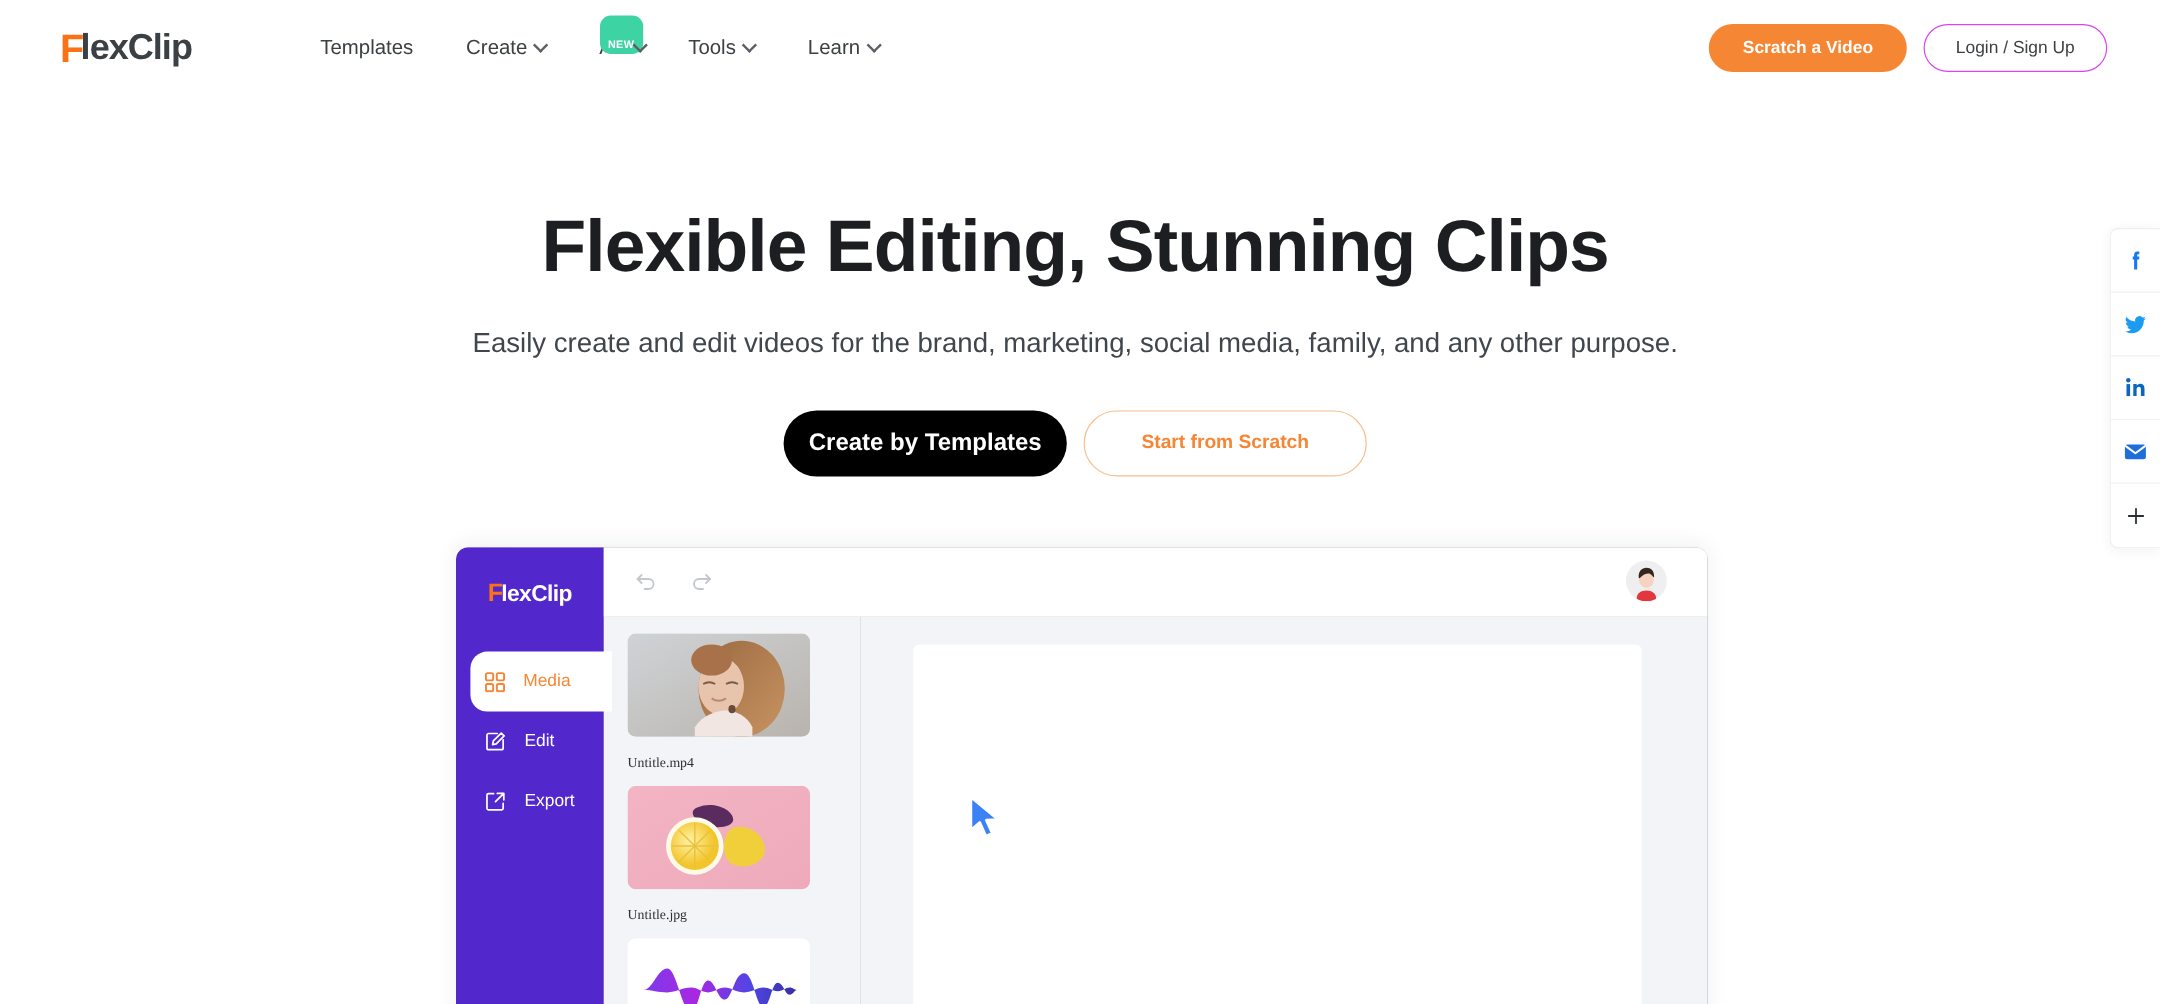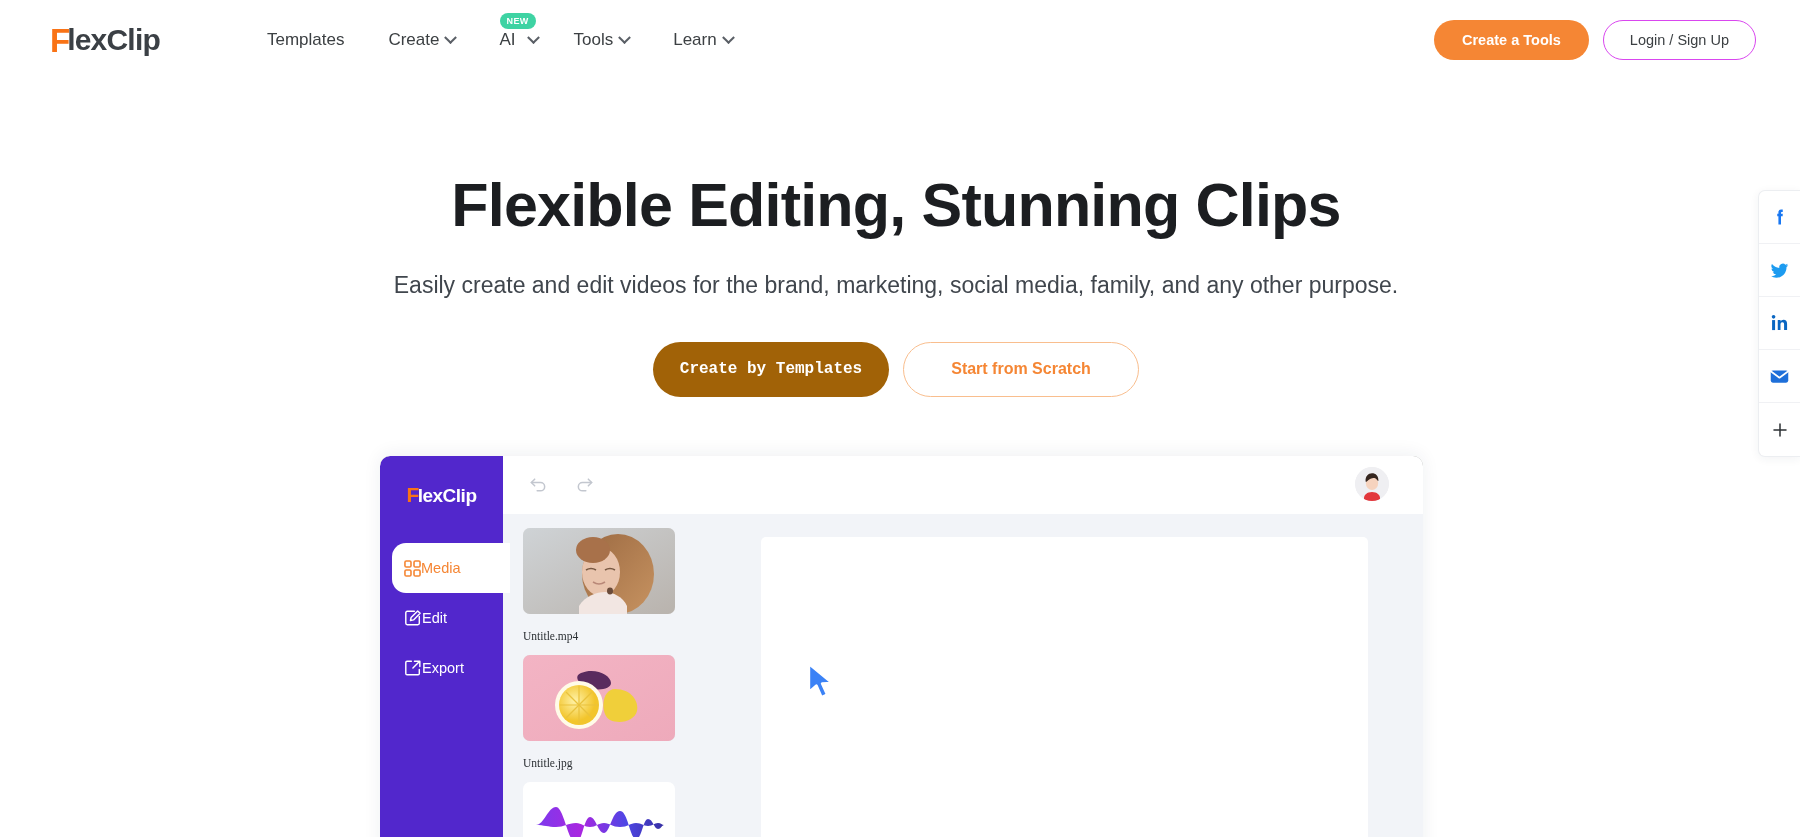--- a/index.html
+++ b/index.html
@@ -83,21 +83,21 @@
   .nav-item--ai .chev { position: absolute; right: 14px; top: 14px; }
   .badge-new {
     position: absolute;
     top: -9px;
     right: 16px;
     background: #3ED3A3;
     color: #ffffff;
     font-size: 9px;
     font-weight: bold;
     letter-spacing: 0.3px;
-    padding: 4px 7px 3px 7px;
+    padding: 20px 7px 3px 7px;
     border-radius: 9px;
     line-height: 1;
   }
 
   .nav-right {
     margin-left: auto;
     margin-right: 44px;
     display: flex;
     align-items: center;
     gap: 14px;
@@ -150,30 +150,30 @@
     font-weight: normal;
   }
 
   .cta-row {
     margin-top: 43px;
     display: flex;
     justify-content: center;
     gap: 14px;
   }
   .btn-templates {
-    background: #a16207;
+    background: #000000;
     color: #ffffff;
-    font-size: 16px;
+    font-size: 20px;
     font-weight: bold;
     border: none;
     border-radius: 30px;
     height: 55px;
     width: 236px;
     cursor: pointer;
-    font-family: Liberation Mono, monospace;
+    font-family: Liberation Sans, sans-serif;
   }
   .btn-scratch {
     background: #ffffff;
     color: #F58634;
     font-size: 16px;
     font-weight: bold;
     border: 1.5px solid #F9BE8E;
     border-radius: 30px;
     height: 55px;
     width: 236px;
@@ -245,20 +245,21 @@
     letter-spacing: -0.5px; margin-left: -1px;
   }
 
   .mock-menu { margin-top: 36px; }
   .mock-menu-item {
     position: relative;
     height: 50px;
     display: flex;
     align-items: center;
     padding-left: 24px;
+    gap: 15px;
     cursor: pointer;
     color: #ffffff;
     font-size: 14.5px;
   }
   .mock-menu-item.active {
     background: #ffffff;
     color: #F58634;
     border-radius: 14px 0 0 14px;
     margin-left: 12px;
     padding-left: 12px;
@@ -380,21 +381,21 @@
     </div>
 
     <div class="nav-item">
       <span>Learn</span>
       <i class="chev"></i>
     </div>
 
   </nav>
 
   <div class="nav-right">
-    <button class="btn-create-video">Create a Tools</button>
+    <button class="btn-create-video">Scratch a Video</button>
     <button class="btn-login">Login / Sign Up</button>
   </div>
 
 </header>
 
 <section class="hero">
   <h1 class="hero-title">Flexible Editing, Stunning Clips</h1>
   <p class="hero-sub">Easily create and edit videos for the brand, marketing, social media, family, and any other purpose.</p>
 
   <div class="cta-row">

